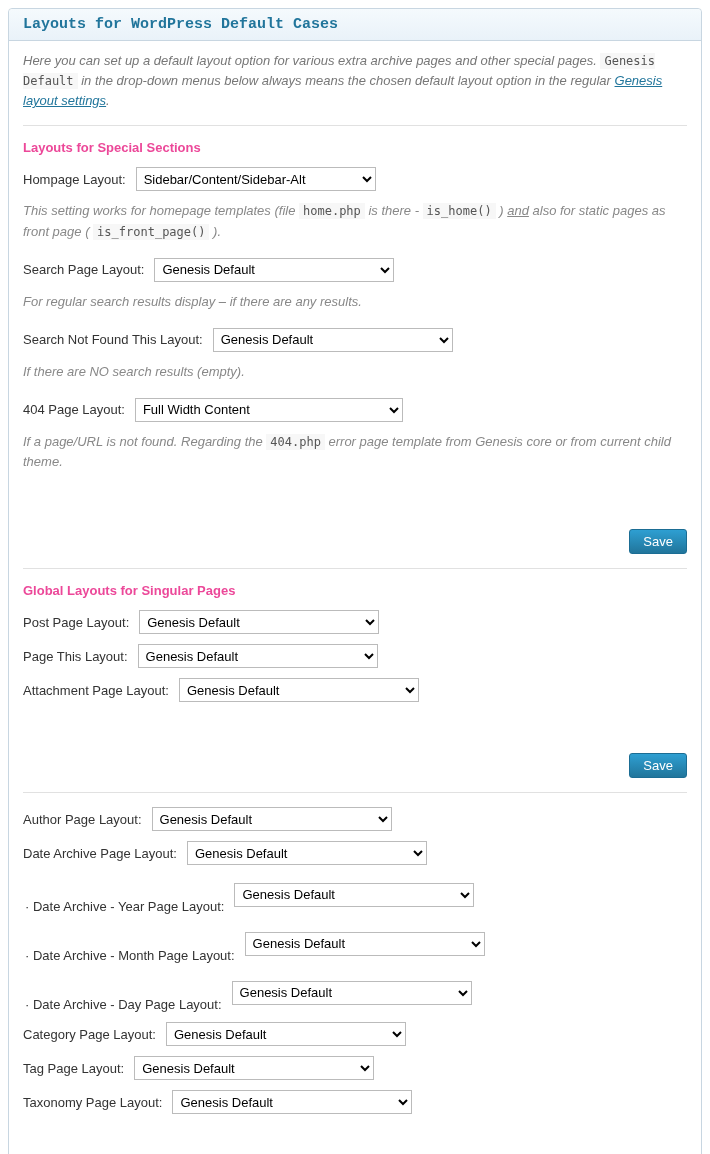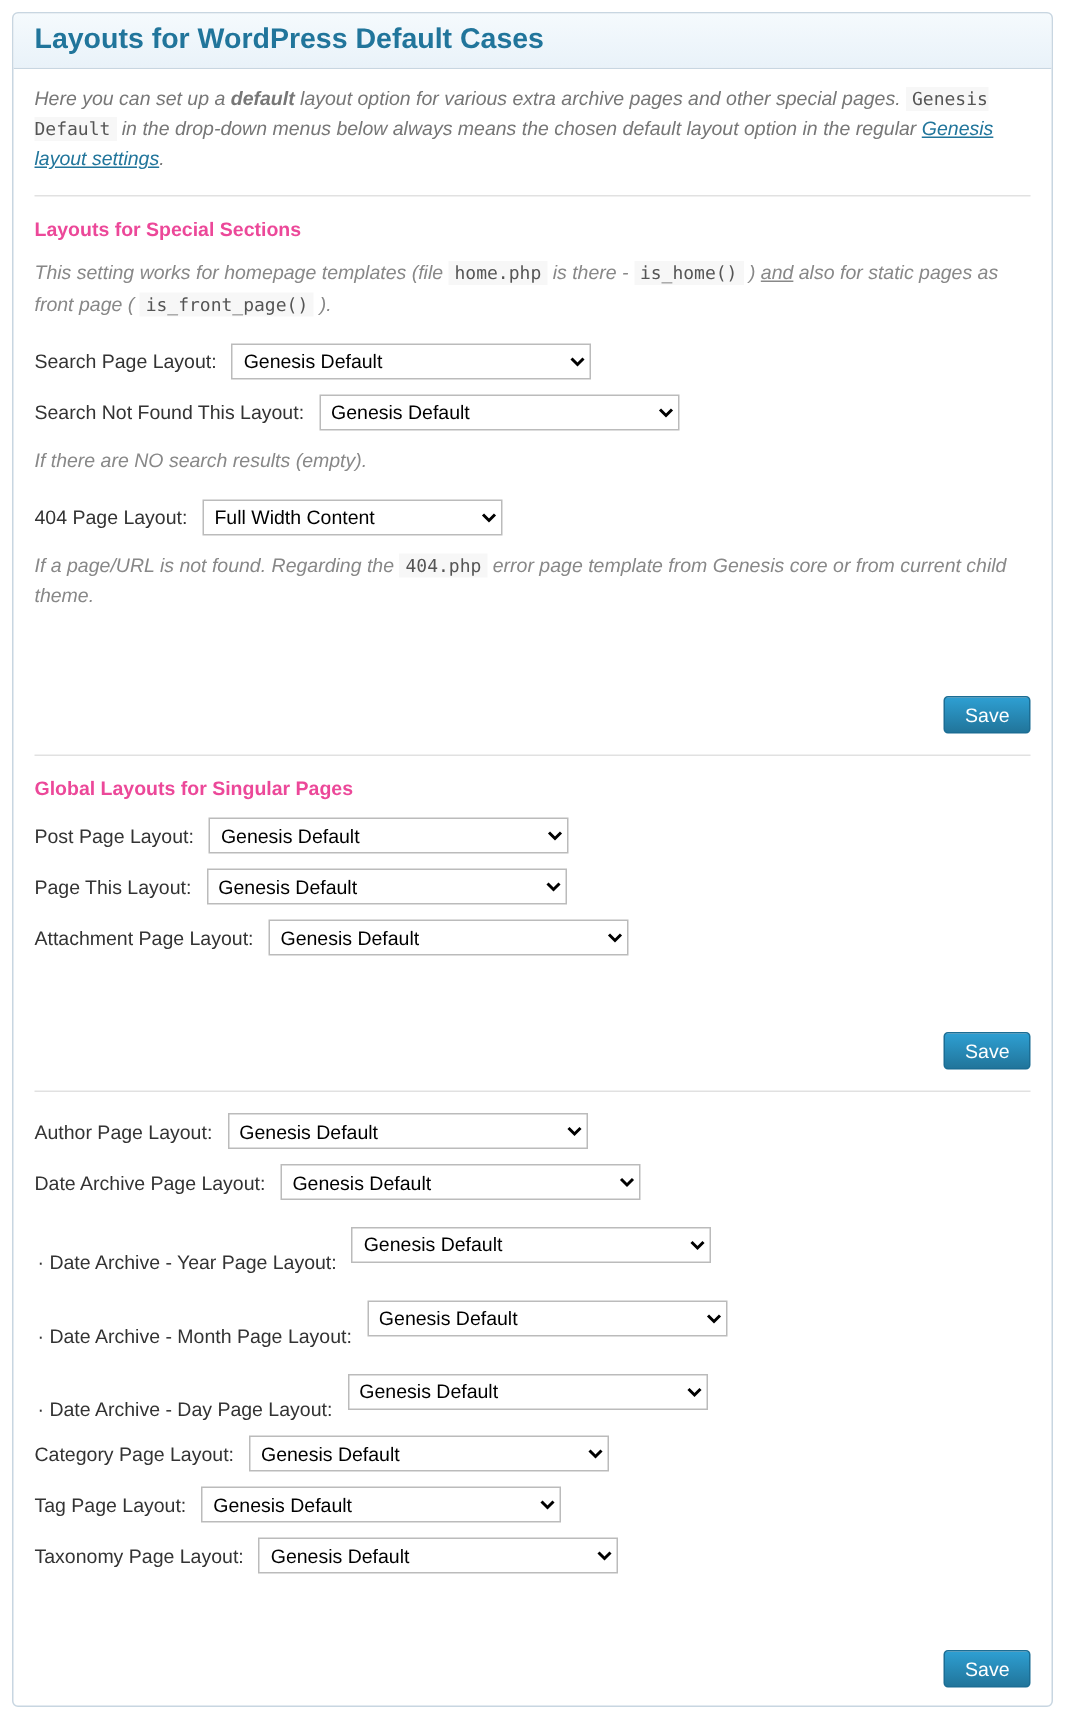--- a/index.html
+++ b/index.html
@@ -13,36 +13,36 @@
   }
   .metabox {
     border: 1px solid #c8d6e1;
     border-radius: 4px;
   }
   .metabox-header {
     background: linear-gradient(#f5fafd, #e9f2f9);
     border-bottom: 1px solid #c8d6e1;
     border-radius: 4px 4px 0 0;
     padding: 7px 14px;
-    font-family: Liberation Sans, sans-serif;
-    font-size: 19px;
+    font-family: Liberation Mono, monospace;
+    font-size: 15px;
     font-weight: bold;
     color: #21759b;
   }
   .metabox-body {
     padding: 10px 14px 12px;
   }
   .intro {
     color: #777;
     font-style: italic;
     line-height: 1.55;
     margin-bottom: 12px;
   }
   .intro .default-word {
-    font-weight: bold;
+    font-weight: normal;
   }
   code {
     font-family: Consolas, Menlo, monospace;
     font-style: normal;
     background: #f7f7f7;
     padding: 1px 4px;
     font-size: 12px;
     color: #555;
   }
   a.link {
@@ -115,42 +115,49 @@
   <div class="metabox-body">
 
     <div class="intro">
       <span>Here you can set up a </span><span class="default-word">default</span><span> layout option for various extra archive pages and other special pages. </span><code>Genesis Default</code><span> in the drop-down menus below always means the chosen default layout option in the regular </span><a href="#" class="link">Genesis layout settings</a><span>.</span>
     </div>
 
     <hr class="sep">
 
     <div class="section-title">Layouts for Special Sections</div>
 
+    <div class="field-row">
+      <label>Hompage Layout:</label>
+      <select style="width:240px">
+        <option>Sidebar/Content/Sidebar-Alt</option>
+      </select>
+    </div>
     <div class="help">
       <span>This setting works for homepage templates (file </span><code>home.php</code><span> is there - </span><code>is_home()</code><span> ) </span><span class="u">and</span><span> also for static pages as front page ( </span><code>is_front_page()</code><span> ).</span>
     </div>
 
     <div class="field-row">
       <label>Search Page Layout:</label>
       <select style="width:240px">
         <option>Genesis Default</option>
       </select>
     </div>
+    <div class="help">For regular search results display – if there are any results.</div>
 
     <div class="field-row">
       <label>Search Not Found This Layout:</label>
       <select style="width:240px">
         <option>Genesis Default</option>
       </select>
     </div>
     <div class="help">If there are NO search results (empty).</div>
 
     <div class="field-row">
       <label>404 Page Layout:</label>
-      <select style="width:200px">
+      <select style="width:268px">
         <option>Full Width Content</option>
       </select>
     </div>
     <div class="help">
       <span>If a page/URL is not found. Regarding the </span><code>404.php</code><span> error page template from Genesis core or from current child theme.</span>
     </div>
 
     <div class="btn-row">
       <button class="button-primary">Save</button>
     </div>

